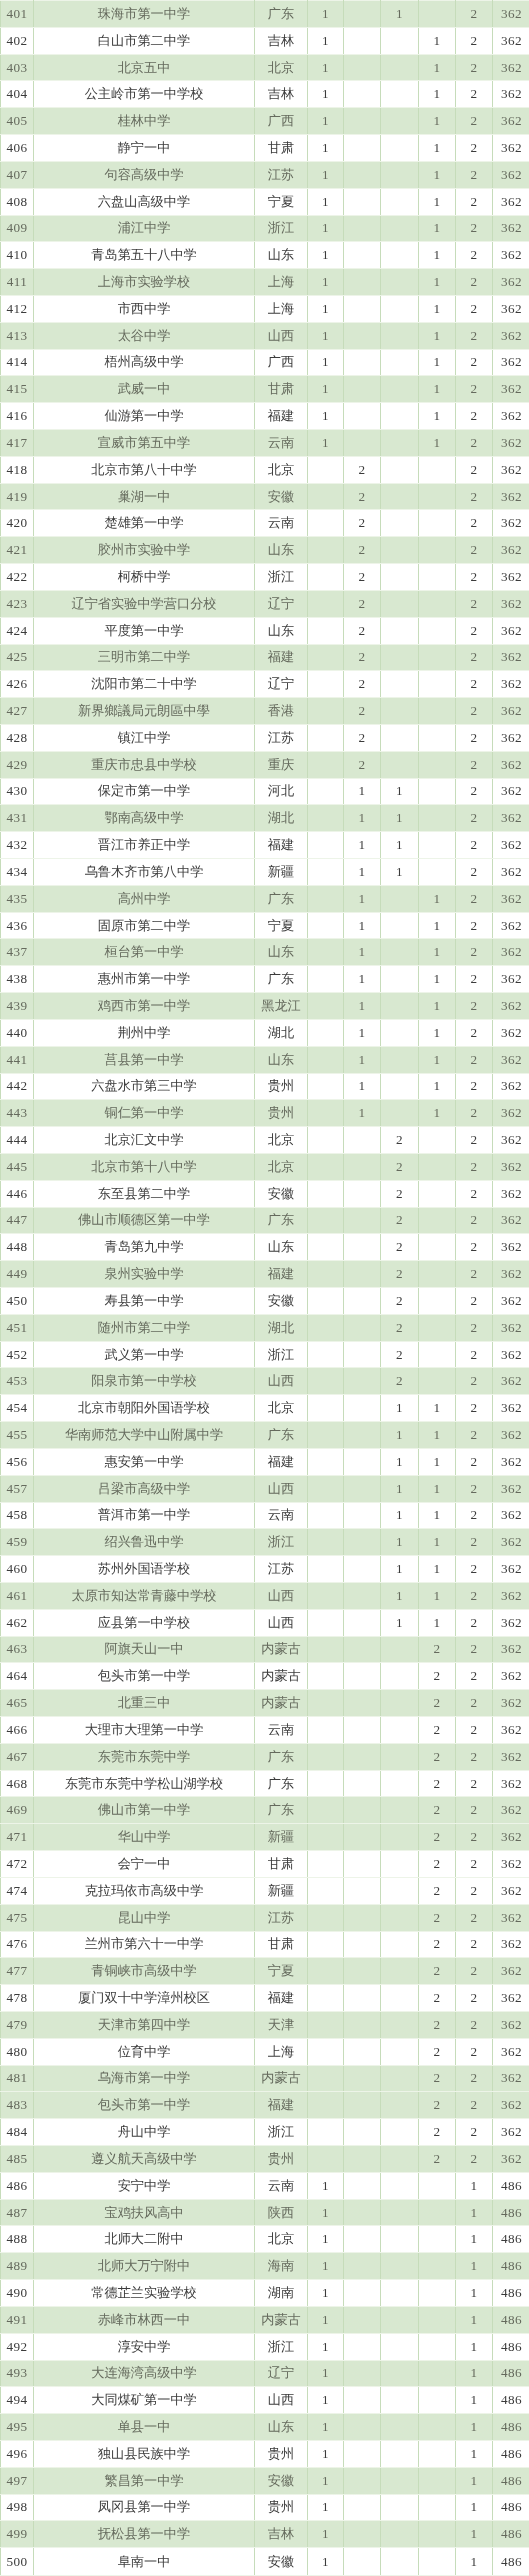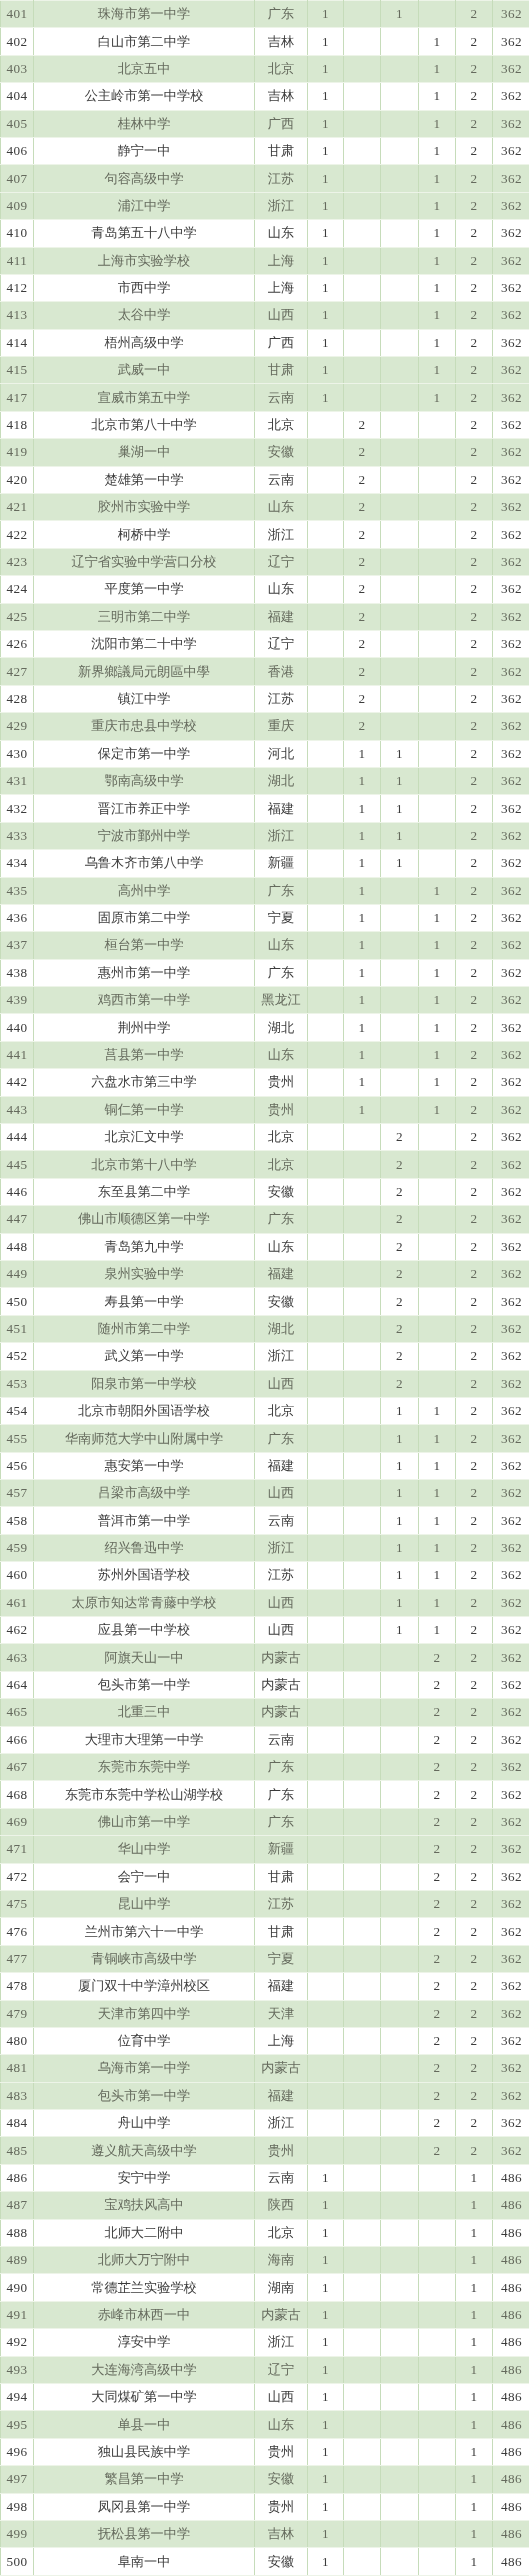--- a/index.html
+++ b/index.html
@@ -133,20 +133,31 @@
         <td class="cell-rank">407</td>
         <td class="cell-name">句容高级中学</td>
         <td class="cell-province">江苏</td>
         <td class="cell-num">1</td>
         <td class="cell-num"></td>
         <td class="cell-num"></td>
         <td class="cell-num">1</td>
         <td class="cell-total">2</td>
         <td class="cell-score">362</td>
       </tr>
+      <tr class="row-white">
+        <td class="cell-rank">408</td>
+        <td class="cell-name">六盘山高级中学</td>
+        <td class="cell-province">宁夏</td>
+        <td class="cell-num">1</td>
+        <td class="cell-num"></td>
+        <td class="cell-num"></td>
+        <td class="cell-num">1</td>
+        <td class="cell-total">2</td>
+        <td class="cell-score">362</td>
+      </tr>
       <tr class="row-green">
         <td class="cell-rank">409</td>
         <td class="cell-name">浦江中学</td>
         <td class="cell-province">浙江</td>
         <td class="cell-num">1</td>
         <td class="cell-num"></td>
         <td class="cell-num"></td>
         <td class="cell-num">1</td>
         <td class="cell-total">2</td>
         <td class="cell-score">362</td>
@@ -210,20 +221,31 @@
         <td class="cell-rank">415</td>
         <td class="cell-name">武威一中</td>
         <td class="cell-province">甘肃</td>
         <td class="cell-num">1</td>
         <td class="cell-num"></td>
         <td class="cell-num"></td>
         <td class="cell-num">1</td>
         <td class="cell-total">2</td>
         <td class="cell-score">362</td>
       </tr>
+      <tr class="row-white">
+        <td class="cell-rank">416</td>
+        <td class="cell-name">仙游第一中学</td>
+        <td class="cell-province">福建</td>
+        <td class="cell-num">1</td>
+        <td class="cell-num"></td>
+        <td class="cell-num"></td>
+        <td class="cell-num">1</td>
+        <td class="cell-total">2</td>
+        <td class="cell-score">362</td>
+      </tr>
       <tr class="row-green">
         <td class="cell-rank">417</td>
         <td class="cell-name">宣威市第五中学</td>
         <td class="cell-province">云南</td>
         <td class="cell-num">1</td>
         <td class="cell-num"></td>
         <td class="cell-num"></td>
         <td class="cell-num">1</td>
         <td class="cell-total">2</td>
         <td class="cell-score">362</td>
@@ -386,31 +408,20 @@
         <td class="cell-rank">432</td>
         <td class="cell-name">晋江市养正中学</td>
         <td class="cell-province">福建</td>
         <td class="cell-num"></td>
         <td class="cell-num">1</td>
         <td class="cell-num">1</td>
         <td class="cell-num"></td>
         <td class="cell-total">2</td>
         <td class="cell-score">362</td>
       </tr>
-      <tr class="row-green">
-        <td class="cell-rank">433</td>
-        <td class="cell-name">宁波市鄞州中学</td>
-        <td class="cell-province">浙江</td>
-        <td class="cell-num"></td>
-        <td class="cell-num">1</td>
-        <td class="cell-num">1</td>
-        <td class="cell-num"></td>
-        <td class="cell-total">2</td>
-        <td class="cell-score">362</td>
-      </tr>
       <tr class="row-white">
         <td class="cell-rank">434</td>
         <td class="cell-name">乌鲁木齐市第八中学</td>
         <td class="cell-province">新疆</td>
         <td class="cell-num"></td>
         <td class="cell-num">1</td>
         <td class="cell-num">1</td>
         <td class="cell-num"></td>
         <td class="cell-total">2</td>
         <td class="cell-score">362</td>
@@ -808,20 +819,31 @@
         <td class="cell-num"></td>
         <td class="cell-num"></td>
         <td class="cell-num">2</td>
         <td class="cell-total">2</td>
         <td class="cell-score">362</td>
       </tr>
       <tr class="row-white">
         <td class="cell-rank">472</td>
         <td class="cell-name">会宁一中</td>
         <td class="cell-province">甘肃</td>
+        <td class="cell-num"></td>
+        <td class="cell-num"></td>
+        <td class="cell-num"></td>
+        <td class="cell-num">2</td>
+        <td class="cell-total">2</td>
+        <td class="cell-score">362</td>
+      </tr>
+      <tr class="row-white">
+        <td class="cell-rank">474</td>
+        <td class="cell-name">克拉玛依市高级中学</td>
+        <td class="cell-province">新疆</td>
         <td class="cell-num"></td>
         <td class="cell-num"></td>
         <td class="cell-num"></td>
         <td class="cell-num">2</td>
         <td class="cell-total">2</td>
         <td class="cell-score">362</td>
       </tr>
       <tr class="row-green">
         <td class="cell-rank">475</td>
         <td class="cell-name">昆山中学</td>

